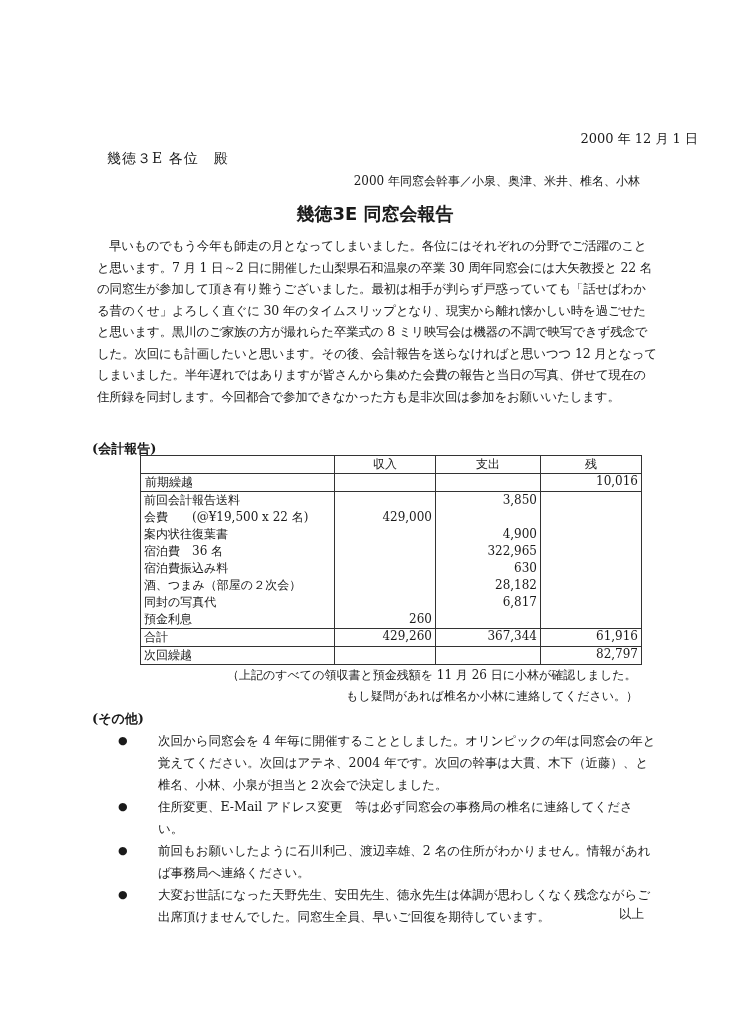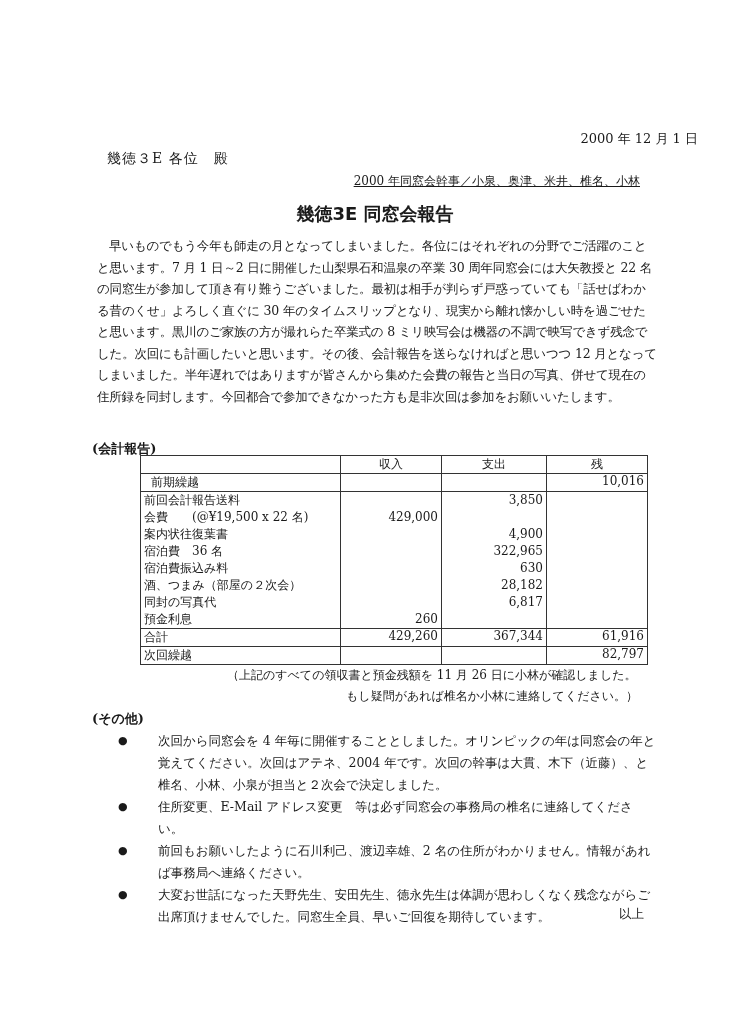--- a/index.html
+++ b/index.html
@@ -1,21 +1,21 @@
 <!DOCTYPE html>
 <html><head>
 <meta charset="utf-8">
 <style>
   html, body { margin:0; padding:0; background:#fff; }
   body { width:750px; height:1031px; position:relative; overflow:hidden;
          font-family:"DejaVu Serif", serif; color:#1a1a1a; }
   .abs { position:absolute; }
   .date { top:130px; right:52px; font-size:13px; }
   .to { top:150px; left:107px; font-size:14px; letter-spacing:1px; }
-  .from { top:173px; right:110px; font-size:12px;text-decoration:underline; }
+  .from { top:173px; right:110px; font-size:12px; }
   .title { top:202px; left:0; width:750px; text-align:center; font-family:"DejaVu Sans", sans-serif;
            font-weight:bold; font-size:18px; }
   .para { top:235px; left:97px; width:560px; font-size:12.5px; line-height:21.5px; text-indent:12px; letter-spacing:-0.2px; }
   .sec { left:92px; font-size:13px; font-weight:bold; }
   .sec1 { top:440px; }
   .sec2 { top:710px; }
   table.acct { position:absolute; top:455px; left:140px; border-collapse:collapse; font-size:12px; }
   table.acct td { border-left:1.5px solid #333; border-right:1.5px solid #333; padding:0 3px; height:17px; vertical-align:top; }
   table.acct tr.hrow td { border-top:1.5px solid #333; border-bottom:1.5px solid #333; text-align:center; }
   table.acct tr.sep td { border-bottom:1.5px solid #333; }
@@ -43,21 +43,21 @@
 
 <table class="acct">
   <tbody>
       <tr class="hrow">
     <td class="c0"></td>
     <td class="c1" style="text-align:center">収入</td>
     <td class="c2" style="text-align:center">支出</td>
     <td class="c3" style="text-align:center">残</td>
   </tr>
   <tr class="sep">
-    <td class="c0" style="padding-left:10px">前期繰越</td>
+    <td class="c0" style="padding-left:4px">前期繰越</td>
     <td class="c1"></td>
     <td class="c2"></td>
     <td class="c3">10,016</td>
   </tr>
   <tr>
     <td class="c0 body-cell" id="items-labels">
           <div>前回会計報告送料</div>
           <div>会費　　(@¥19,500 x 22 名)</div>
           <div>案内状往復葉書</div>
           <div>宿泊費　36 名</div>

